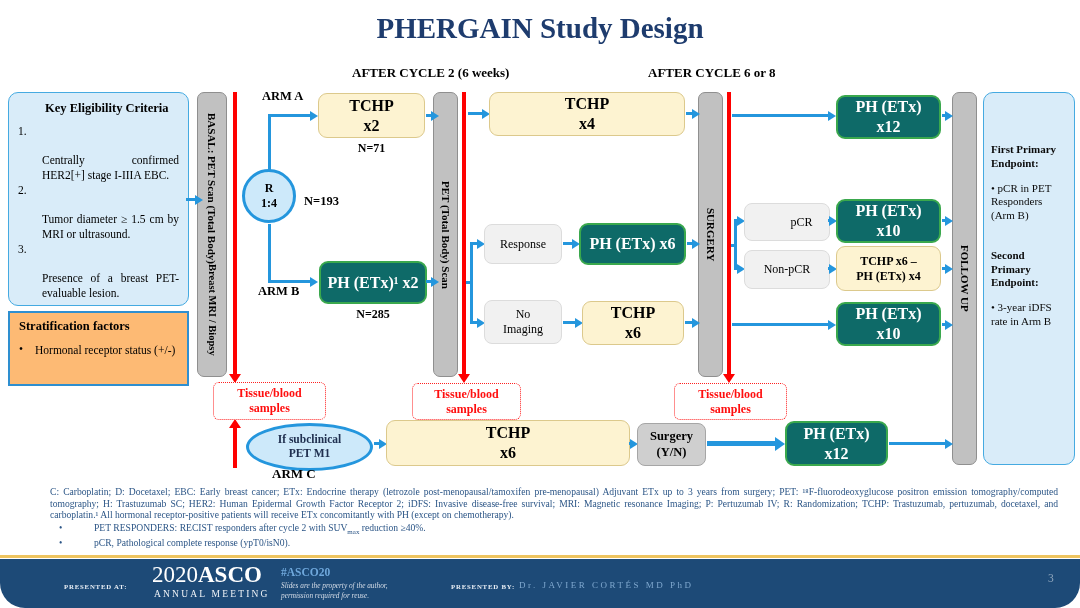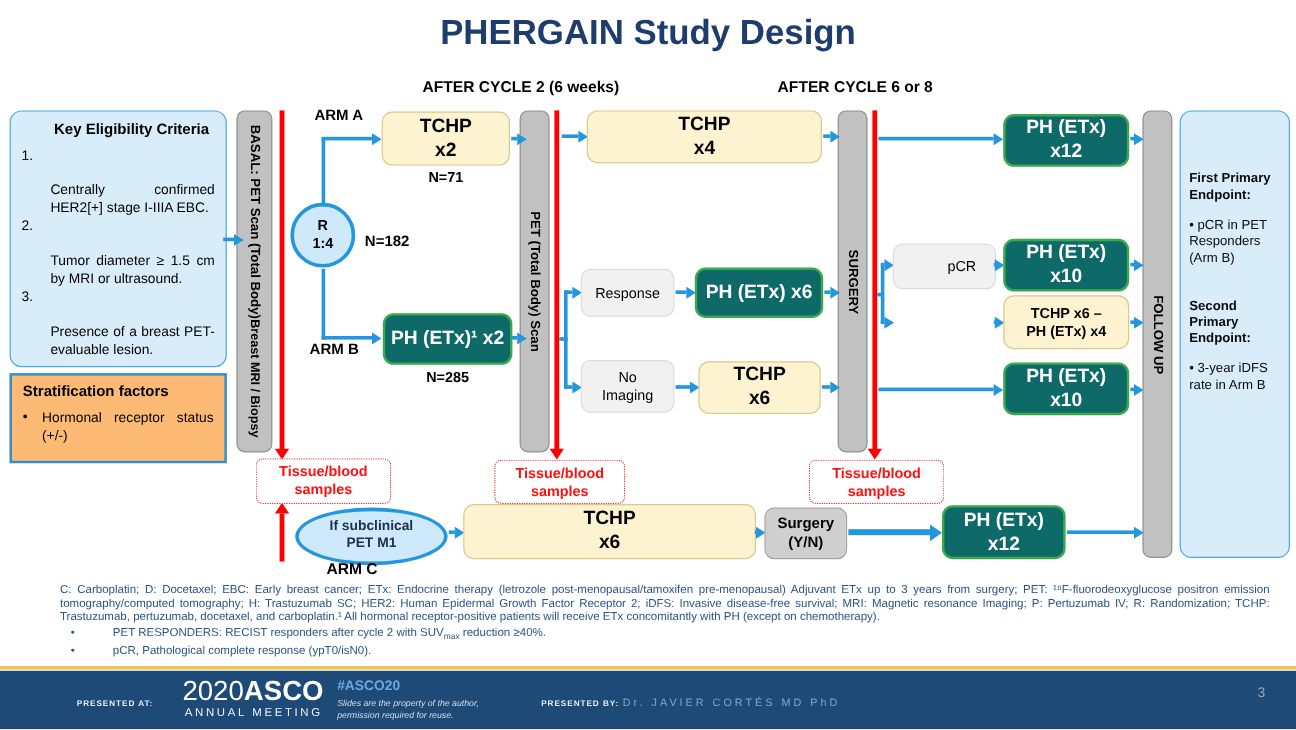--- a/index.html
+++ b/index.html
@@ -1,17 +1,17 @@
 <!DOCTYPE html>
 <html style="--teal: #0e6a68; --teal_border: #3aa84d; --cream: #fdf3d1; --cream_border: #dcc98c; --arrow_blue: #2496dd; --red: #fe0000; --navy_title: #1e3c6e; --footer_bg: #1d4a77; --panel_blue: #d9ecf9; --panel_border: #45aae1; --bar_gray: #c1c1c1;"><head>
 <meta charset="utf-8">
 <style>
   html,body{margin:0;padding:0;background:#fff;}
   .slide{position:relative;width:1080px;height:608px;background:#ffffff;overflow:hidden;
-         font-family:Liberation Sans, sans-serif;color:#000;}
+         font-family:Liberation Serif, serif;color:#000;border-radius:25px;}
   .abs{position:absolute;}
   .title{left:0;top:12px;width:100%;text-align:center;font-size:29px;font-weight:bold;color:var(--navy_title);}
   .phase{font-size:13px;font-weight:bold;color:#000;}
   
   .panel{background:var(--panel_blue);border:1.5px solid var(--panel_border);border-radius:10px;box-sizing:border-box;}
   .elig{left:8px;top:92px;width:181px;height:214px;padding:8px 9px;font-size:11.5px;}
   .elig-title{font-weight:bold;font-size:12.5px;margin-bottom:9px;padding-left:27px;}
   .elig-row{display:flex;margin-bottom:1px;}
   .elig-num{width:24px;flex:none;}
   .elig-text{flex:1;text-align:justify;line-height:1.3;margin-top:28px;}
@@ -132,21 +132,21 @@
   <div class="redline" style="left:727px;top:92px;height:284px;"></div>
   <div class="red-down" style="left:723px;top:374px;"></div>
   <div class="redline" style="left:233px;top:428px;height:40px;"></div>
   <div class="red-up" style="left:229px;top:419px;"></div>
 
   <div class="ar" style="left:186px;top:198px;width:9px;"></div>
   <div class="circle" style="left:242px;top:169px;width:54px;height:54px;">
     <div>R</div>
     <div>1:4</div>
   </div>
-  <div class="lbl" style="left:304px;top:194px;">N=182</div>
+  <div class="lbl" style="left:304px;top:194px;">N=193</div>
   <div class="lbl" style="left:262px;top:89px;">ARM A</div>
   <div class="lbl" style="left:258px;top:284px;">ARM B</div>
 
   <div class="ln" style="left:268px;top:115px;width:3px;height:57px;"></div>
   <div class="ar" style="left:268px;top:114px;width:42px;"></div>
 
   <div class="ln" style="left:268px;top:224px;width:3px;height:59px;"></div>
   <div class="ar" style="left:268px;top:280px;width:42px;"></div>
 
   <div class="node cream pre" style="left:318px;top:93px;width:107px;height:45px;">TCHP
@@ -185,20 +185,21 @@
   <div class="ln" style="left:731px;top:244px;width:5px;height:3px;"></div>
   <div class="ln" style="left:734px;top:220px;width:3px;height:50px;"></div>
   <div class="ar" style="left:734px;top:219px;width:3px;"></div>
   <div class="ar" style="left:734px;top:267px;width:3px;"></div>
 
   <div class="node gnode" style="left:744px;top:203px;width:86px;height:38px;padding-left:29px;">pCR</div>
   <div class="ar" style="left:828px;top:219px;width:1px;"></div>
   <div class="node teal pre" style="left:836px;top:199px;width:105px;height:44px;">PH (ETx)
 x10</div>
 
+  <div class="node gnode" style="left:744px;top:250px;width:86px;height:39px;">Non-pCR</div>
   <div class="ar" style="left:828px;top:267px;width:1px;"></div>
   <div class="node cream pre" style="left:836px;top:246px;width:105px;height:45px;font-size:12px;">TCHP x6 –
 PH (ETx) x4</div>
 
   <div class="ar" style="left:732px;top:323px;width:96px;"></div>
   <div class="node teal pre" style="left:836px;top:302px;width:105px;height:44px;">PH (ETx)
 x10</div>
 
   <div class="ar" style="left:942px;top:114px;width:3px;"></div>
   <div class="ar" style="left:942px;top:219px;width:3px;"></div>

